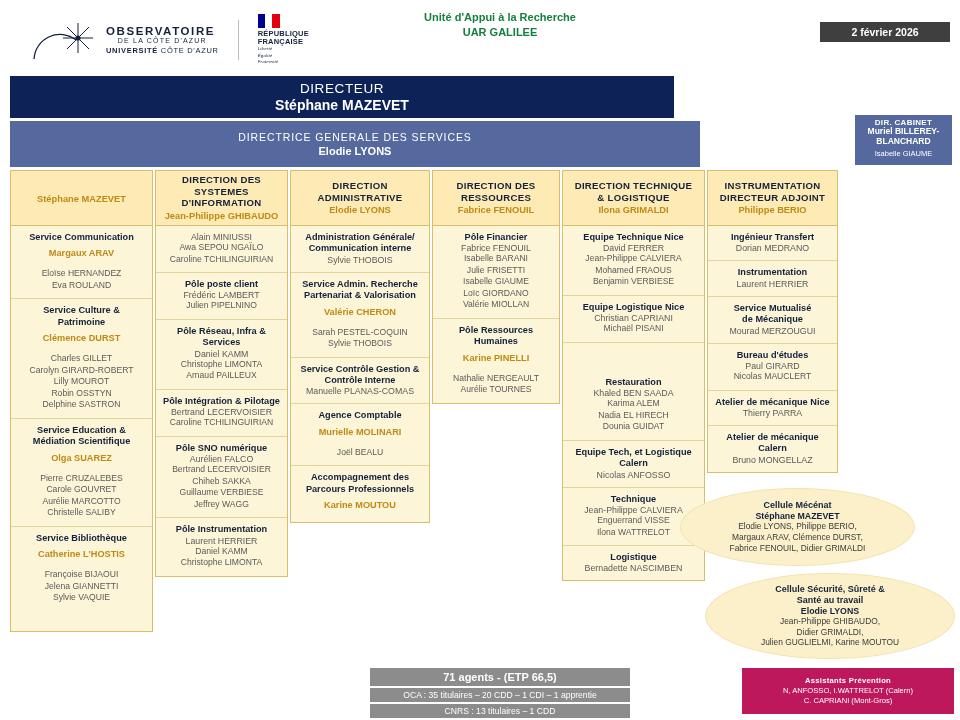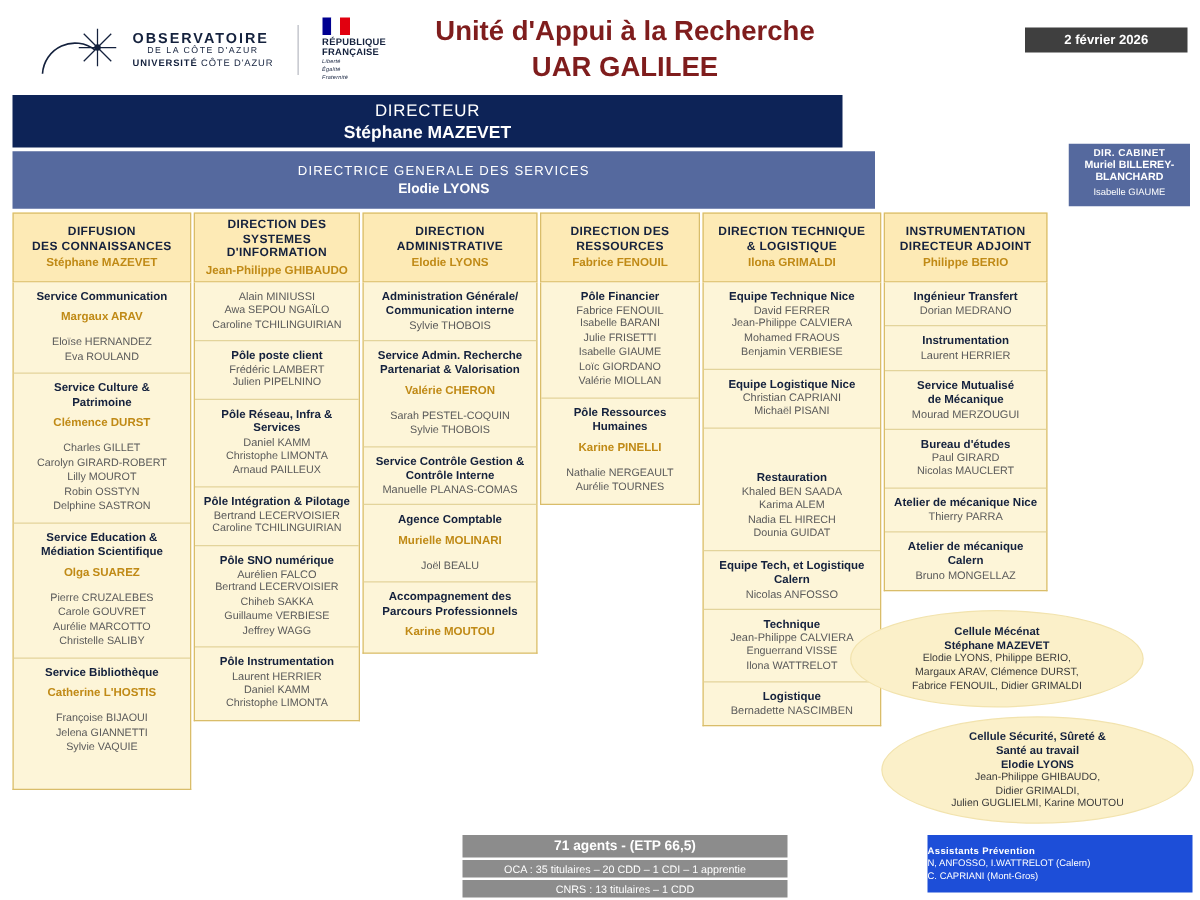--- a/index.html
+++ b/index.html
@@ -23,21 +23,21 @@
   .oca-l3 b { font-weight:bold; }
   .divider-v { width:1px; height:40px; background:#b9bcc4; margin:0 9px; }
   .rf-words { line-height:1.08; }
   .rf-flag { width:22px; height:14px; display:flex; margin-bottom:2px; }
   .rf-flag i { flex:1; display:block; }
   .rf-b { background:#000091; } .rf-w { background:#ffffff; } .rf-r { background:#e1000f; }
   .rf-l1 { font-size:7.5px; font-weight:bold; color:#14213d; letter-spacing:0.2px; }
   .rf-l2 { font-size:4.4px; color:#14213d; letter-spacing:0.2px; line-height:1.5; font-style:italic; }
 
   #title-block { position:absolute; left:330px; top:10px; width:340px; text-align:center; }
-  #title-block .t { font-size:22px; font-weight:bold; color:#7f1d1d; line-height:1.32; }
+  #title-block .t { font-size:11px; font-weight:bold; color:#15803d; line-height:1.32; }
 
   #date-badge {
     position:absolute; left:820px; top:22px; width:130px; height:20px;
     background:#3f3f3f; color:#ffffff; font-size:10.5px; font-weight:bold;
     display:flex; align-items:center; justify-content:center;
   }
 
   
   #director-bar {
     position:absolute; left:10px; top:76px; width:664px; height:42px;
@@ -95,21 +95,21 @@
   .oval .o-line { font-size:8.4px; color:#3a3a3a; line-height:1.3; }
 
   
   #footer-stats { position:absolute; left:370px; top:668px; width:260px; }
   .fs-row { background:#8c8c8c; color:#ffffff; text-align:center; margin-bottom:2px; }
   .fs-main { font-size:11px; font-weight:bold; padding:3px 0; }
   .fs-sub { font-size:8.6px; padding:2px 0; }
 
   #prevention-box {
     position:absolute; left:742px; top:668px; width:212px; height:46px;
-    background:#1d4ed8; color:#ffffff; 
+    background:#be185d; color:#ffffff; text-align:center;
     display:flex; flex-direction:column; justify-content:center; line-height:1.3;
   }
   #prevention-box .p-title { font-size:7.6px; font-weight:bold; letter-spacing:0.3px; }
   #prevention-box .p-line { font-size:7.6px; }
 </style>
 </head>
 <body>
 
 <div id="header">
 
@@ -166,22 +166,20 @@
 
 <div id="cabinet-box">
   <div class="role">DIR.  CABINET</div>
   <div class="name">Muriel BILLEREY-BLANCHARD</div>
   <div class="sub">Isabelle GIAUME</div>
 </div>
 
 <div id="columns">
     <div class="col" style="left: 0px; width: 143px;">
       <div class="col-head">
-        <div class="ttl" style="white-space: pre-line;">DIFFUSION
-DES CONNAISSANCES</div>
         <div class="person">Stéphane MAZEVET</div>
       </div>
       <div class="col-body" style="min-height: 406px;">
         <div class="grp">
           <div class="g-title" style="white-space: pre-line;">Service Communication</div>
           <div class="g-lead">Margaux ARAV</div>
           <div class="gap"></div>
           <div class="g-member">Eloïse HERNANDEZ</div>
           <div class="g-member">Eva ROULAND</div>
         </div>

